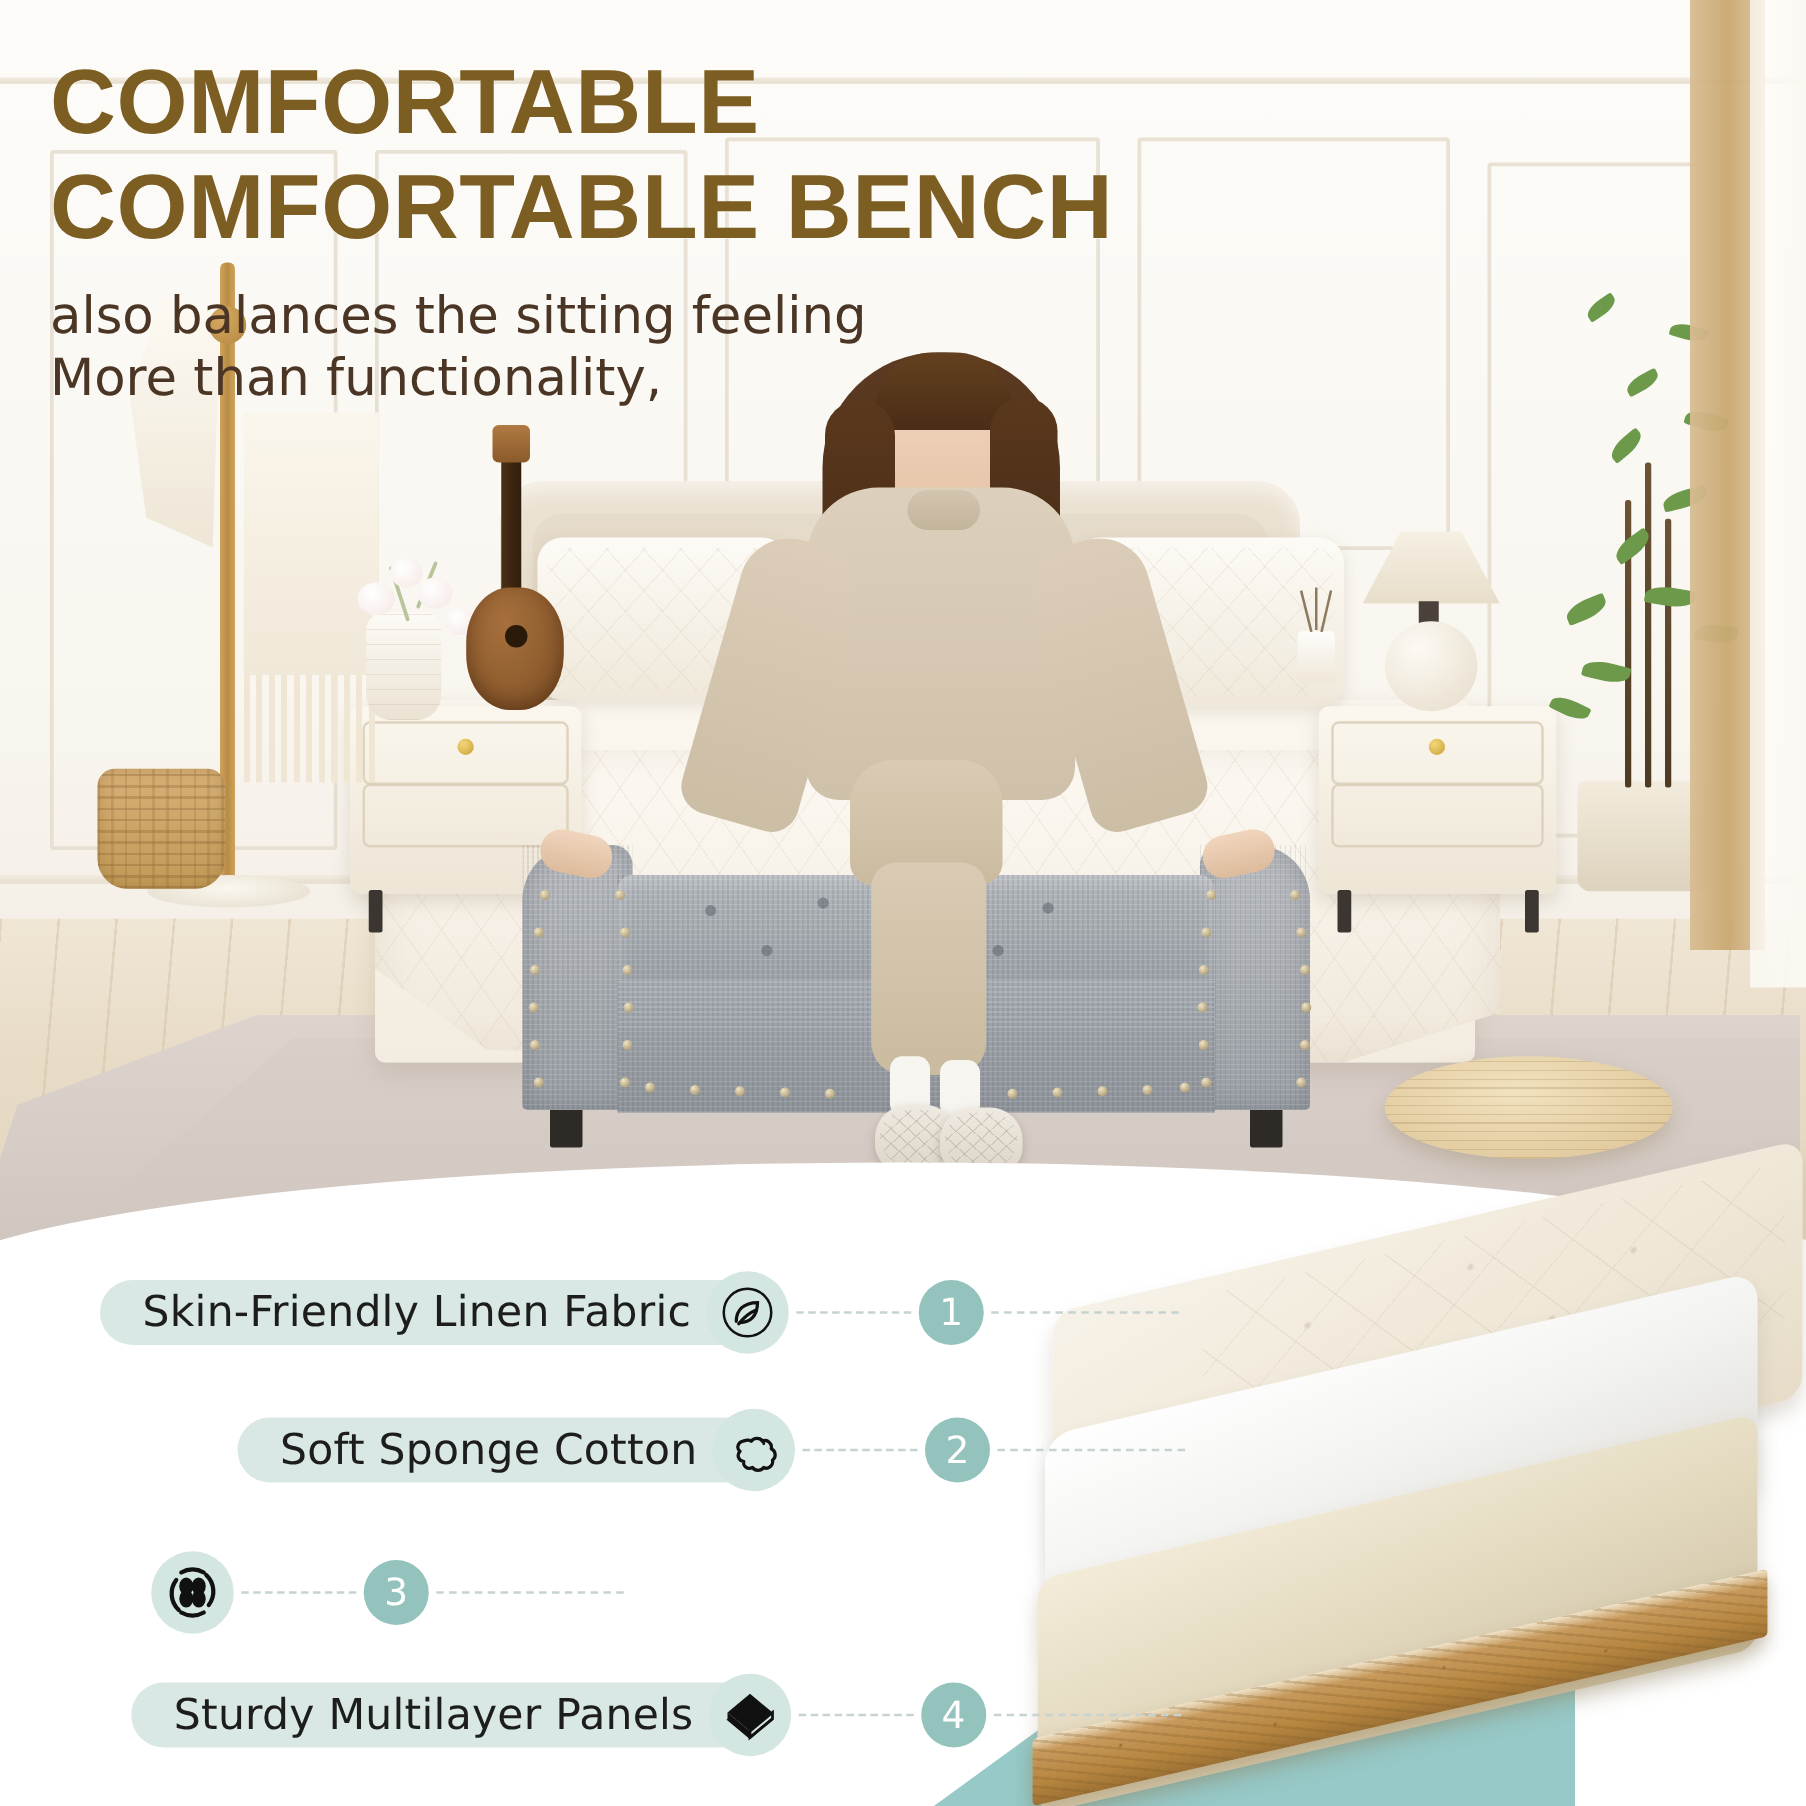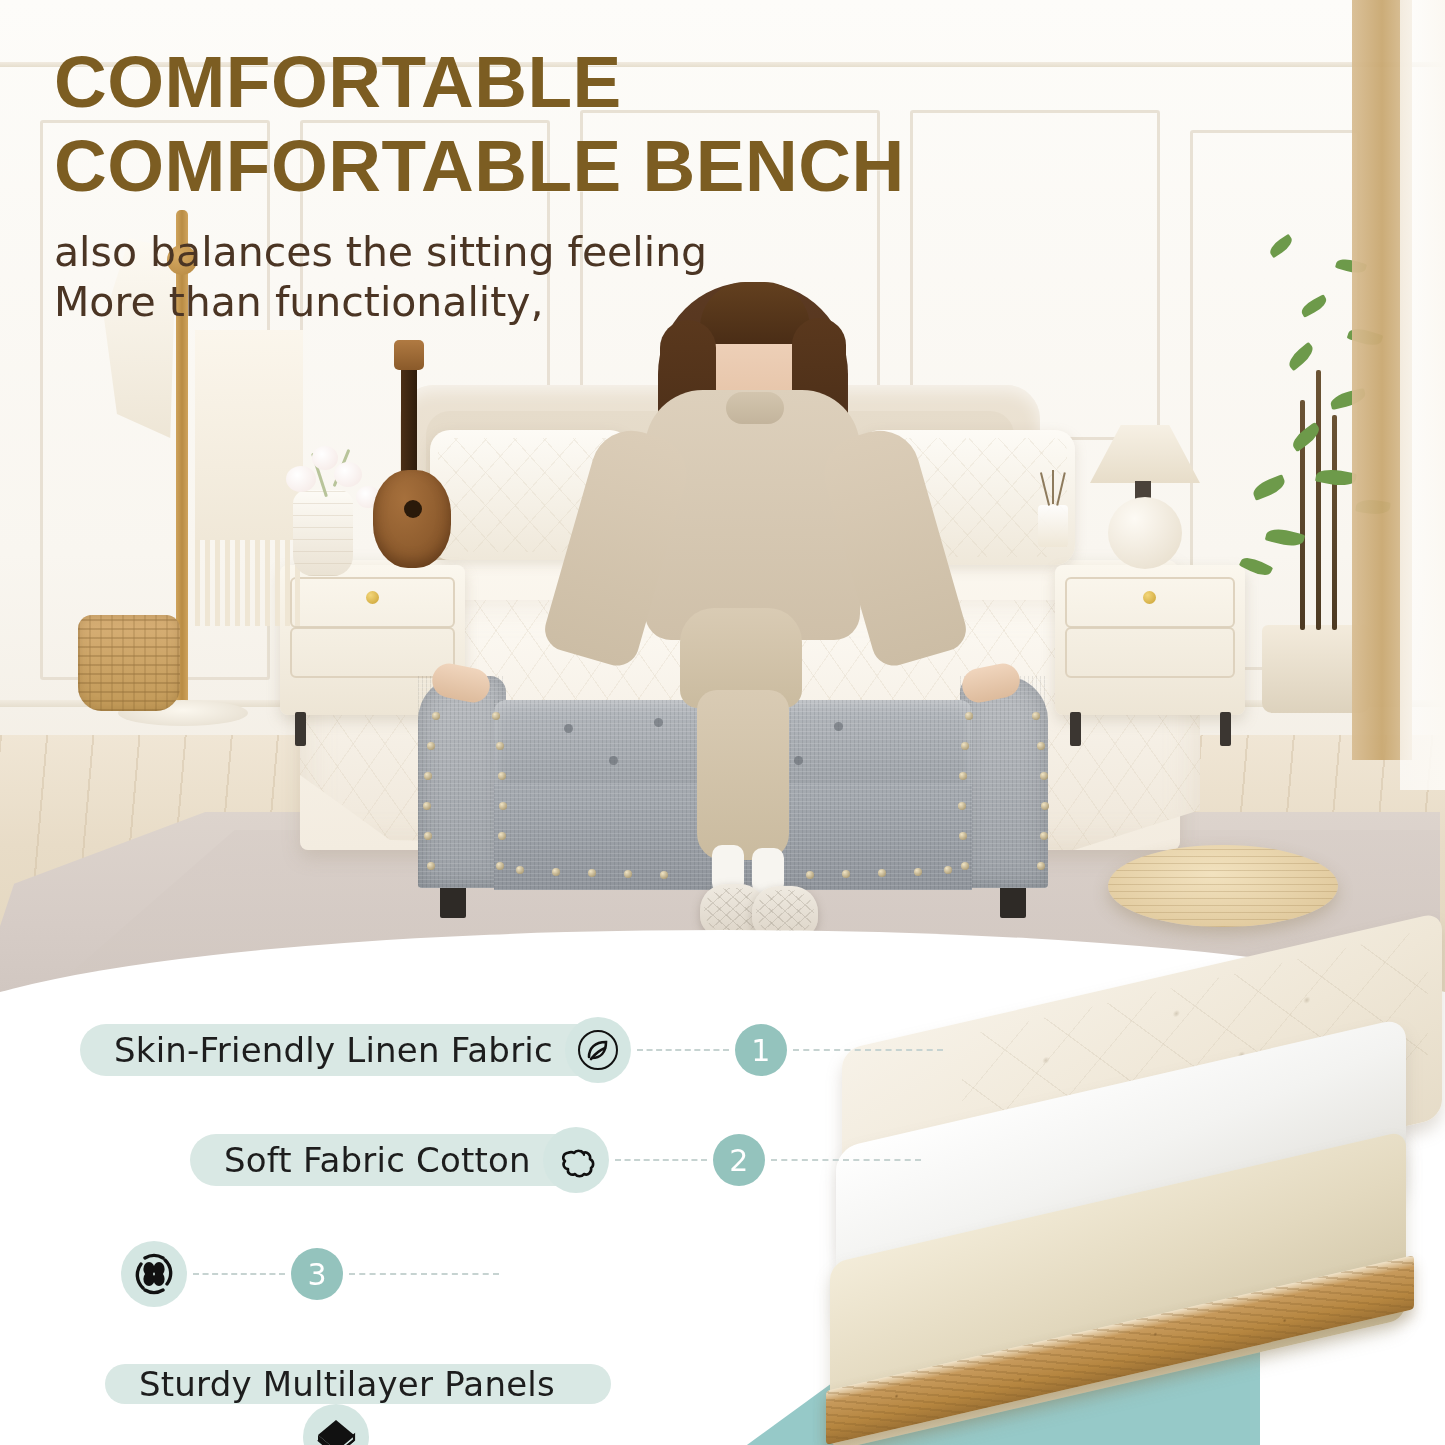--- a/index.html
+++ b/index.html
@@ -170,21 +170,21 @@
                  repeating-linear-gradient(-42deg, rgba(150,142,128,.45) 0 1px, rgba(0,0,0,0) 1px 9px); }
 
   
   .pouf { position:absolute; left:1108px; top:845px; width:230px; height:82px; border-radius:50%;
       background:radial-gradient(ellipse at 45% 35%, #f2e2bf, #dcc394);
       box-shadow:0 7px 16px rgba(140,118,80,.3); }
   .pouf-tex { position:absolute; inset:0; border-radius:50%; opacity:.5;
       background:repeating-linear-gradient(0deg, rgba(150,120,70,.5) 0 1px, rgba(0,0,0,0) 1px 7px); }
 
   
-  .headline { position:absolute; left:54px; top:46px; width:1040px; z-index:30; }
+  .headline { position:absolute; left:40px; top:46px; width:1040px; z-index:30; }
   .headline h1 { font-size:73px; line-height:.98; letter-spacing:.5px; font-weight:700;
       color:#7c5d22; text-shadow:0 1px 0 rgba(255,255,255,.55); white-space:nowrap; }
   .headline h1 .l2 { display:block; margin-top:12px; }
   .subtitle { margin-top:26px; font-size:41px; line-height:1.22; color:#4b3524;
       font-family:"DejaVu Sans", sans-serif; font-weight:400; }
   .subtitle span { display:block; }
 
   
   .panel { position:absolute; left:-80px; top:930px; width:1605px; height:600px;
       background:#ffffff; border-radius:50% 50% 0 0 / 110px 110px 0 0; z-index:40; }
@@ -480,21 +480,21 @@
           <path d="M15 31c4-5 9-9 14-11" fill="none" stroke="#111" stroke-width="2.6" stroke-linecap="round"></path>
         </svg>
       </div>
       <div class="dashline"></div>
       <div class="num">1</div>
       <div class="dashline long"></div>
     </div>
 
     <div class="frow" style="left:190px; top:128px;">
       <div class="pill">
-        <span>Soft Fabric Cotton</span>
+        <span>Soft Sponge Cotton</span>
       </div>
       <div class="icon-badge">
         <svg width="46" height="46" viewBox="0 0 46 46">
           <path d="M14 16c-4 1-5 6-2 8-3 3-1 8 3 8-1 4 3 7 7 5 2 3 7 3 9 0 4 2 8-2 7-6 3-2 3-7-1-9 1-4-3-8-7-6-2-3-7-3-9 0-3-2-6 0-7 0z" fill="none" stroke="#111" stroke-width="2.6" stroke-linejoin="round"></path>
           <path d="M28 14c2 1 3 2 3 4" fill="none" stroke="#111" stroke-width="2.2" stroke-linecap="round"></path>
         </svg>
       </div>
       <div class="dashline"></div>
       <div class="num">2</div>
       <div class="dashline long"></div>
@@ -511,21 +511,21 @@
           <ellipse cx="28" cy="18" rx="5.6" ry="7" fill="#111"></ellipse>
           <ellipse cx="18" cy="28" rx="5.6" ry="7" fill="#111"></ellipse>
           <ellipse cx="28" cy="28" rx="5.6" ry="7" fill="#111"></ellipse>
         </svg>
       </div>
       <div class="dashline"></div>
       <div class="num">3</div>
       <div class="dashline long"></div>
     </div>
 
-    <div class="frow" style="left:105px; top:364px;flex-direction:column;">
+    <div class="frow" style="left:105px; top:340px;">
       <div class="pill">
         <span>Sturdy Multilayer Panels</span>
       </div>
       <div class="icon-badge">
         <svg width="46" height="46" viewBox="0 0 46 46">
           <path d="M23 6 41 21 23 36 5 21z" fill="#111"></path>
           <path d="M5 21v5l18 15v-5z" fill="#111"></path>
           <path d="M41 21v5L23 41v-5z" fill="none" stroke="#111" stroke-width="2.2"></path>
           <path d="M5 26l18 15 18-15" fill="none" stroke="#111" stroke-width="2.2" stroke-linejoin="round"></path>
         </svg>

